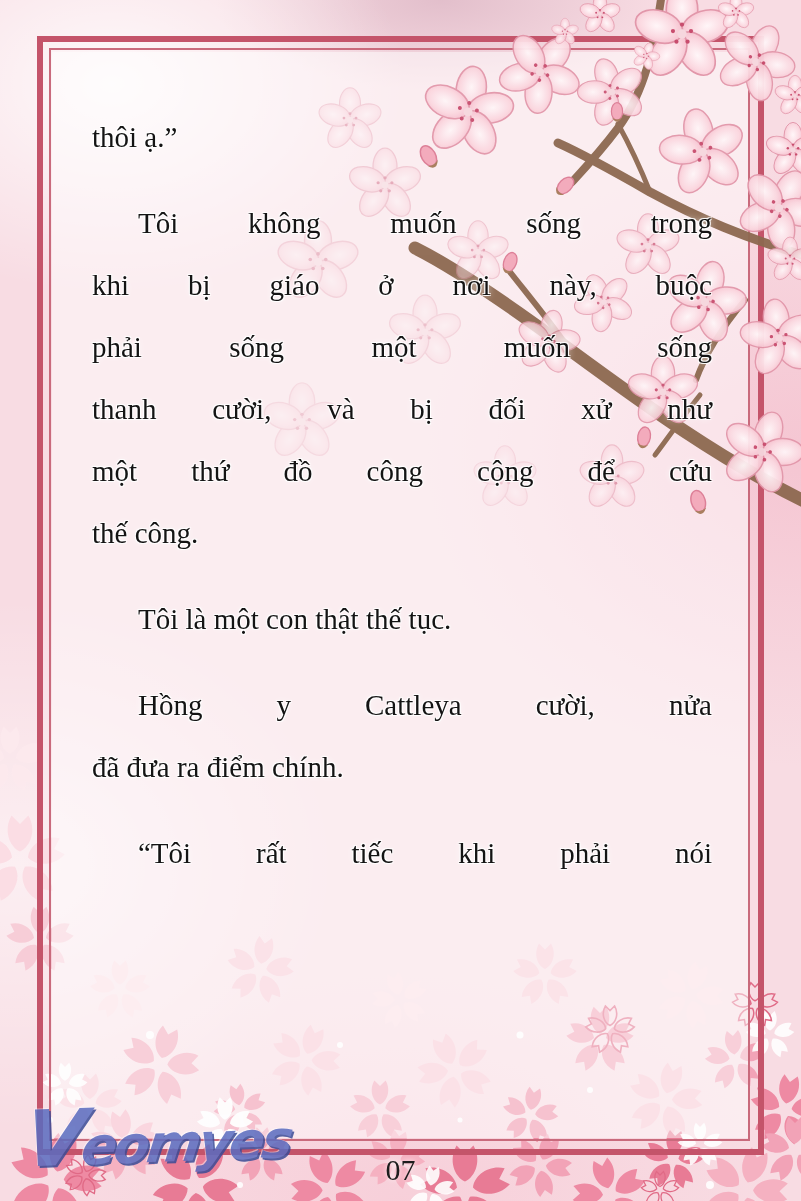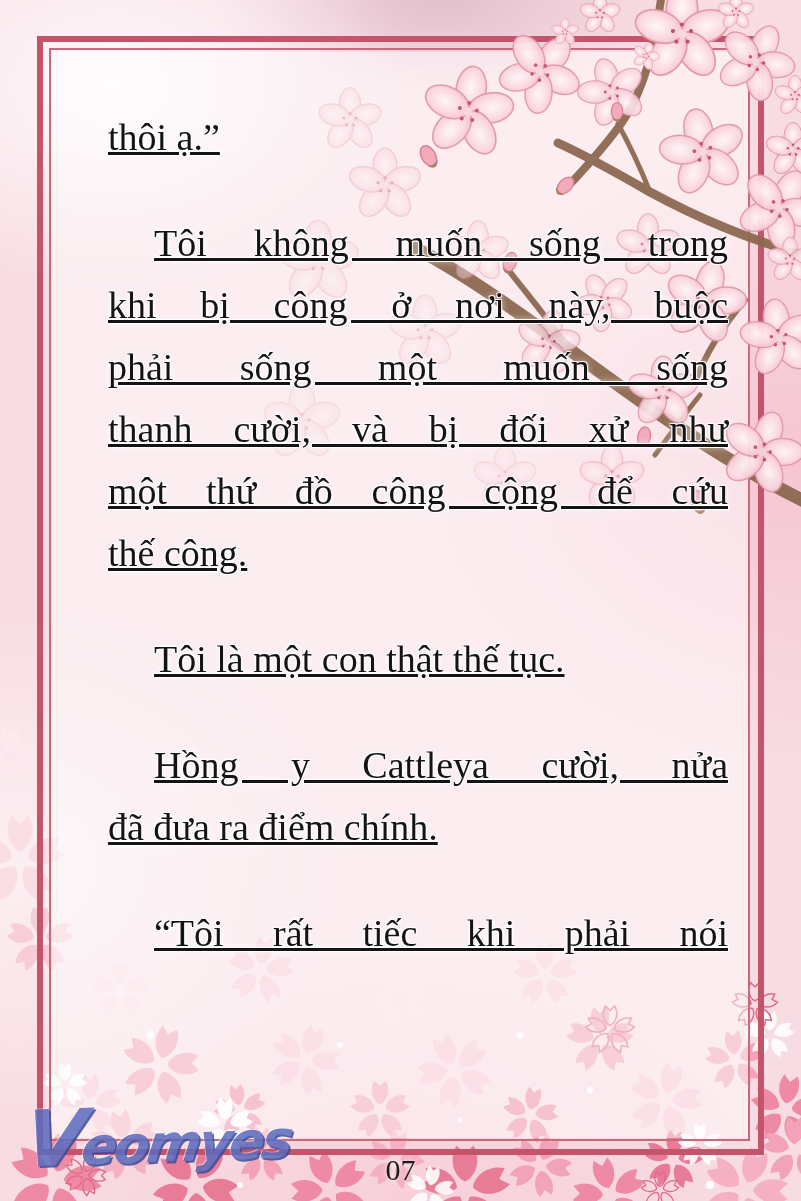--- a/index.html
+++ b/index.html
@@ -21,31 +21,30 @@
   }
   .frame-outer{
     position:absolute;left:37px;top:36px;width:727px;height:1119px;
     box-sizing:border-box;border:6px solid var(--frame-outer,#c4546a);
   }
   .frame-inner{
     position:absolute;left:49px;top:48px;width:701px;height:1093px;
     box-sizing:border-box;border:2px solid var(--frame-inner,#c96a7c);
   }
   .text-block{
-    position:absolute;left:108px;top:106px;width:620px;
-    font-size:38px;line-height:62px;color:var(--text,#141414);
+    position:absolute;left:92px;top:106px;width:620px;
+    font-size:29px;line-height:62px;color:var(--text,#141414);
     text-shadow:-1px -1px 0 rgba(255,255,255,.8),1px -1px 0 rgba(255,255,255,.8),
                 -1px 1px 0 rgba(255,255,255,.8),1px 1px 0 rgba(255,255,255,.8),
                 0 0 7px rgba(255,255,255,.9);
-    text-decoration:underline;
   }
   .line{text-align:justify;text-align-last:justify;}
   .line.last{text-align-last:left;}
   .para.indent .line:first-child{text-indent:46px;}
-  .para + .para{margin-top:44px;}
+  .para + .para{margin-top:24px;}
   .watermark{
     position:absolute;left:26px;top:1096px;
     font-family:"DejaVu Sans",sans-serif;font-style:italic;font-weight:bold;
     font-size:52px;letter-spacing:-3px;line-height:1;
     color:var(--watermark-blue,#5a6cc0);opacity:.85;
     transform:skewX(-9deg) rotate(-2deg);
     text-shadow:2px 2px 0 #3a4b96, -1px -1px 0 rgba(255,255,255,.55);
   }
   .watermark::first-letter{font-size:1.5em;}
   .page-number{
@@ -214,21 +213,21 @@
     <use href="#bl" xlink:href="#bl" transform="translate(793,150) scale(.6)"></use>
     <use href="#bl" xlink:href="#bl" transform="translate(790,260) scale(.5)" opacity=".9"></use>
   </svg>
 
   <div class="text-block">
       <div class="para">
         <div class="line last">thôi ạ.”</div>
       </div>
       <div class="para indent">
         <div class="line">Tôi không muốn sống trong</div>
-        <div class="line">khi bị công ở nơi này, buộc</div>
+        <div class="line">khi bị giáo ở nơi này, buộc</div>
         <div class="line">phải sống một muốn sống</div>
         <div class="line">thanh cười, và bị đối xử như</div>
         <div class="line">một thứ đồ công cộng để cứu</div>
         <div class="line last">thế công.</div>
       </div>
       <div class="para indent">
         <div class="line last">Tôi là một con thật thế tục.</div>
       </div>
       <div class="para indent">
         <div class="line">Hồng y Cattleya cười, nửa</div>

